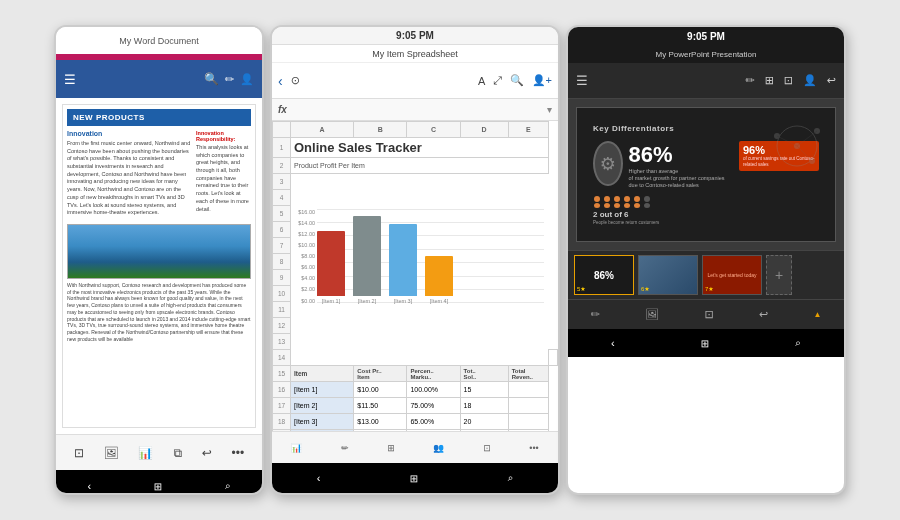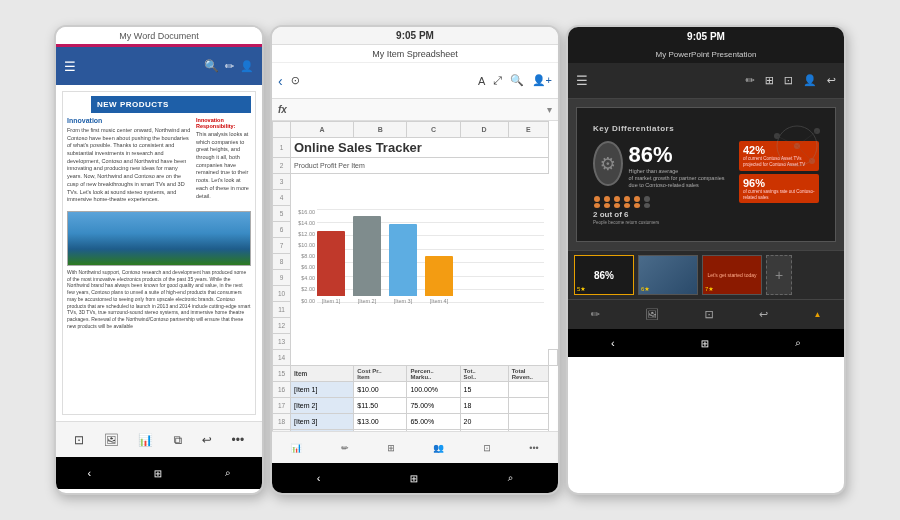--- a/index.html
+++ b/index.html
@@ -63,27 +63,27 @@
     .word-header {
       background: #2b579a;
       height: 38px;
       display: flex;
       align-items: center;
       padding: 0 8px;
       gap: 6px;
     }
     .word-title-bar {
       background: #fff;
-      height: 20px;
+      height: 33px;
       display: flex;
       align-items: center;
       justify-content: center;
       font-size: 9px;
       color: #555;
-      border-bottom: 3px solid #be185d;
+      border-bottom: 6px solid #be185d;
     }
     .word-content {
       padding: 6px;
       font-size: 6px;
       color: #333;
       overflow: hidden;
       height: calc(100% - 130px);
     }
     .word-content-inner {
       background: #fff;
@@ -93,21 +93,20 @@
       padding: 4px;
     }
     .word-new-products-banner {
       background: #1e5fa8;
       color: #fff;
       font-size: 8px;
       font-weight: 700;
       padding: 4px 6px;
       margin-bottom: 4px;
       letter-spacing: 0.5px;
-      margin-left: 24px;
     }
     .word-innovation-title {
       font-size: 7px;
       font-weight: 700;
       color: #1e5fa8;
       margin-bottom: 3px;
     }
     .word-text-block {
       font-size: 5.5px;
       color: #444;
@@ -845,24 +844,20 @@
                   <rect x="1" y="7" width="6" height="5" rx="3" fill="#555"></rect>
                 </svg>
             </div>
             <div class="ppt-5of6">2 out of 6</div>
             <div class="ppt-small-text">People become return customers</div>
           </div>
 
           <div class="ppt-right-col">
             <div class="ppt-right-stats">
               <div class="ppt-right-stat-box">
-                <div class="ppt-right-stat-num">42%</div>
-                <div class="ppt-right-stat-txt">of current Contoso Asset TVs projected for Contoso Asset TV</div>
-              </div>
-              <div class="ppt-right-stat-box">
                 <div class="ppt-right-stat-num">96%</div>
                 <div class="ppt-right-stat-txt">of current savings rate out Contoso-related sales</div>
               </div>
             </div>
           </div>
         </div>
 
         <div class="ppt-network-dots">
           <svg width="60" height="60">
             <circle cx="30" cy="30" r="20" fill="none" stroke="#888" stroke-width="1"></circle>

